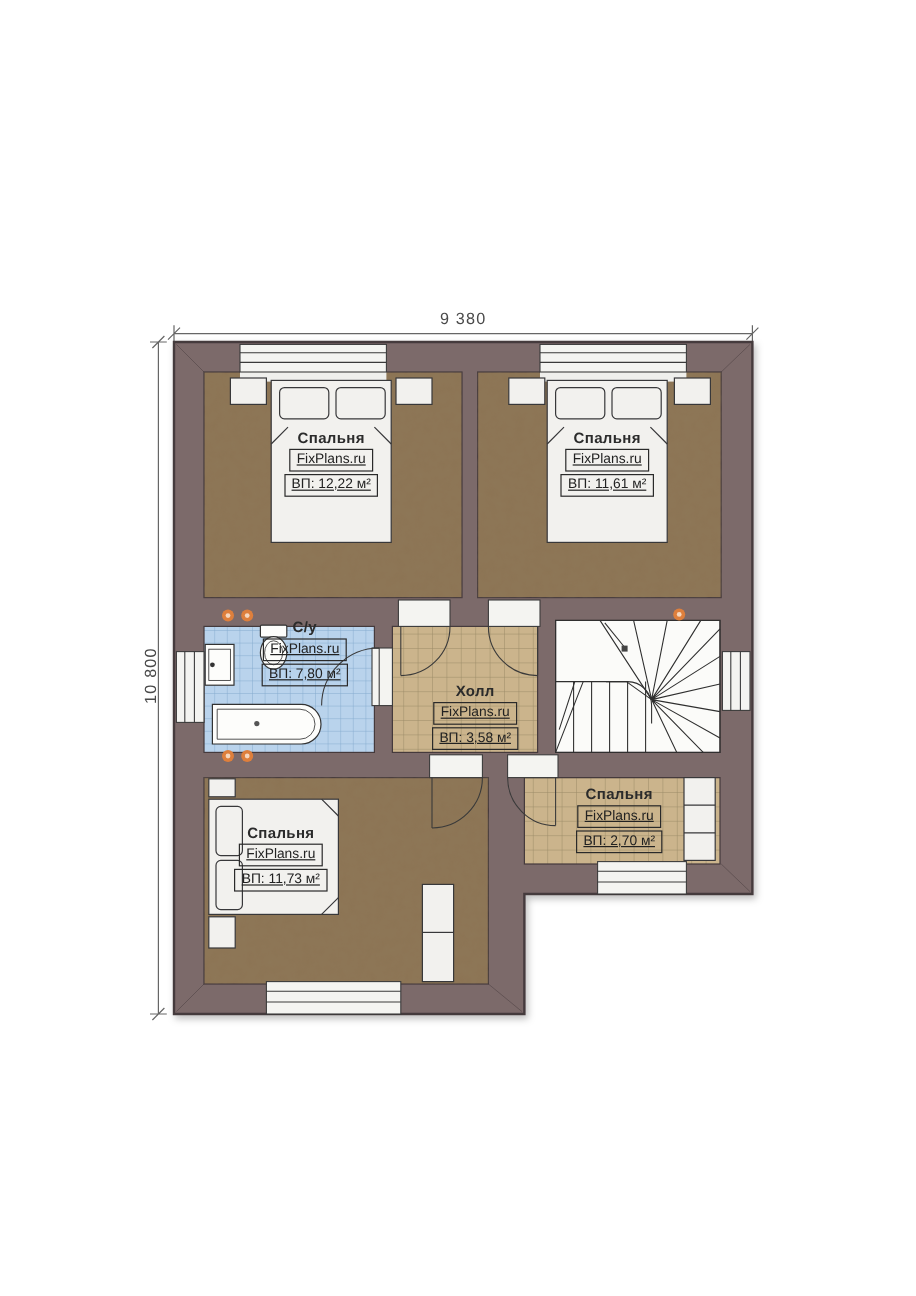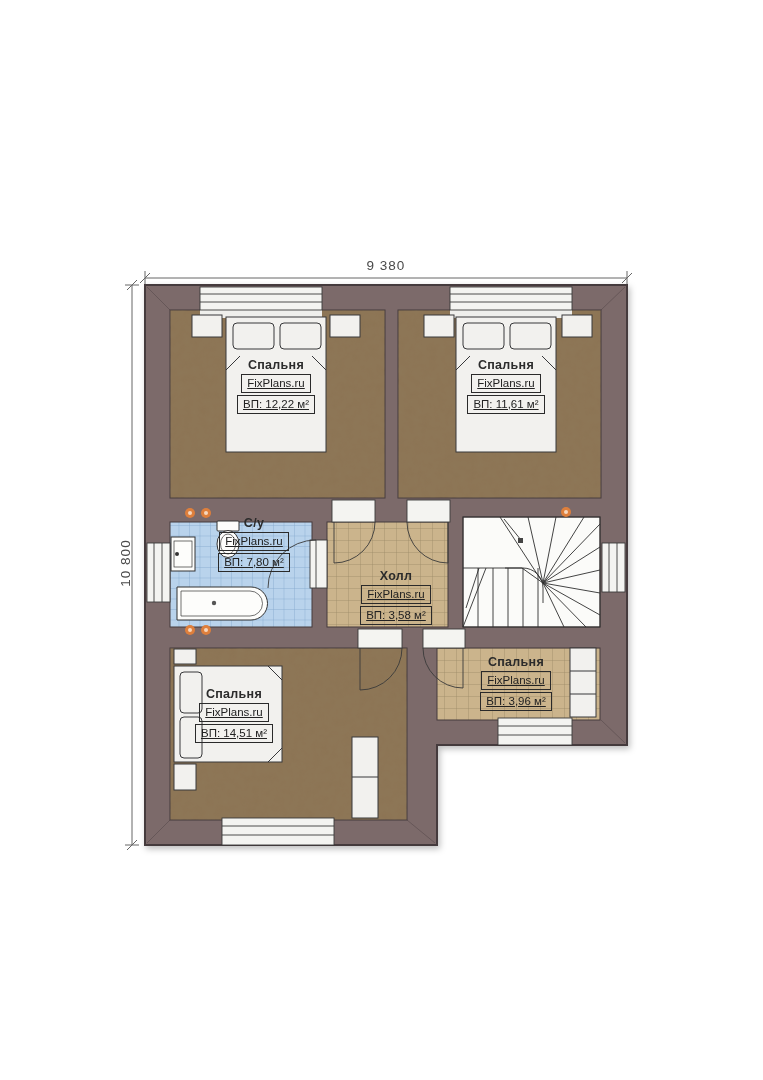--- a/index.html
+++ b/index.html
@@ -217,22 +217,22 @@
 
   <div class="room-label" style="left:338px;top:569px;width:116px">
     <div class="room-name">Холл</div>
     <div class="room-box">FixPlans.ru</div>
     <div class="room-box">ВП: 3,58 м²</div>
   </div>
 
   <div class="room-label" style="left:458px;top:655px;width:116px">
     <div class="room-name">Спальня</div>
     <div class="room-box">FixPlans.ru</div>
-    <div class="room-box">ВП: 3,96 м²</div>
+    <div class="room-box">ВП: 2,70 м²</div>
   </div>
 
   <div class="room-label" style="left:176px;top:687px;width:116px">
     <div class="room-name">Спальня</div>
     <div class="room-box">FixPlans.ru</div>
-    <div class="room-box">ВП: 14,51 м²</div>
+    <div class="room-box">ВП: 11,73 м²</div>
   </div>
 
 </div>
 
 </body></html>

